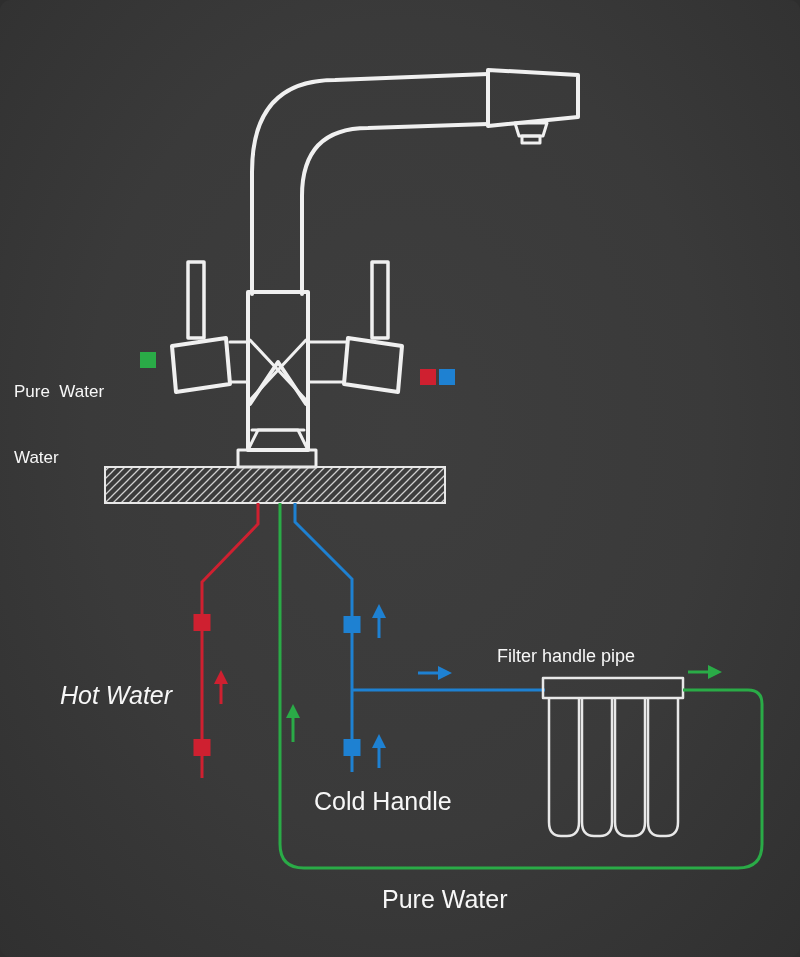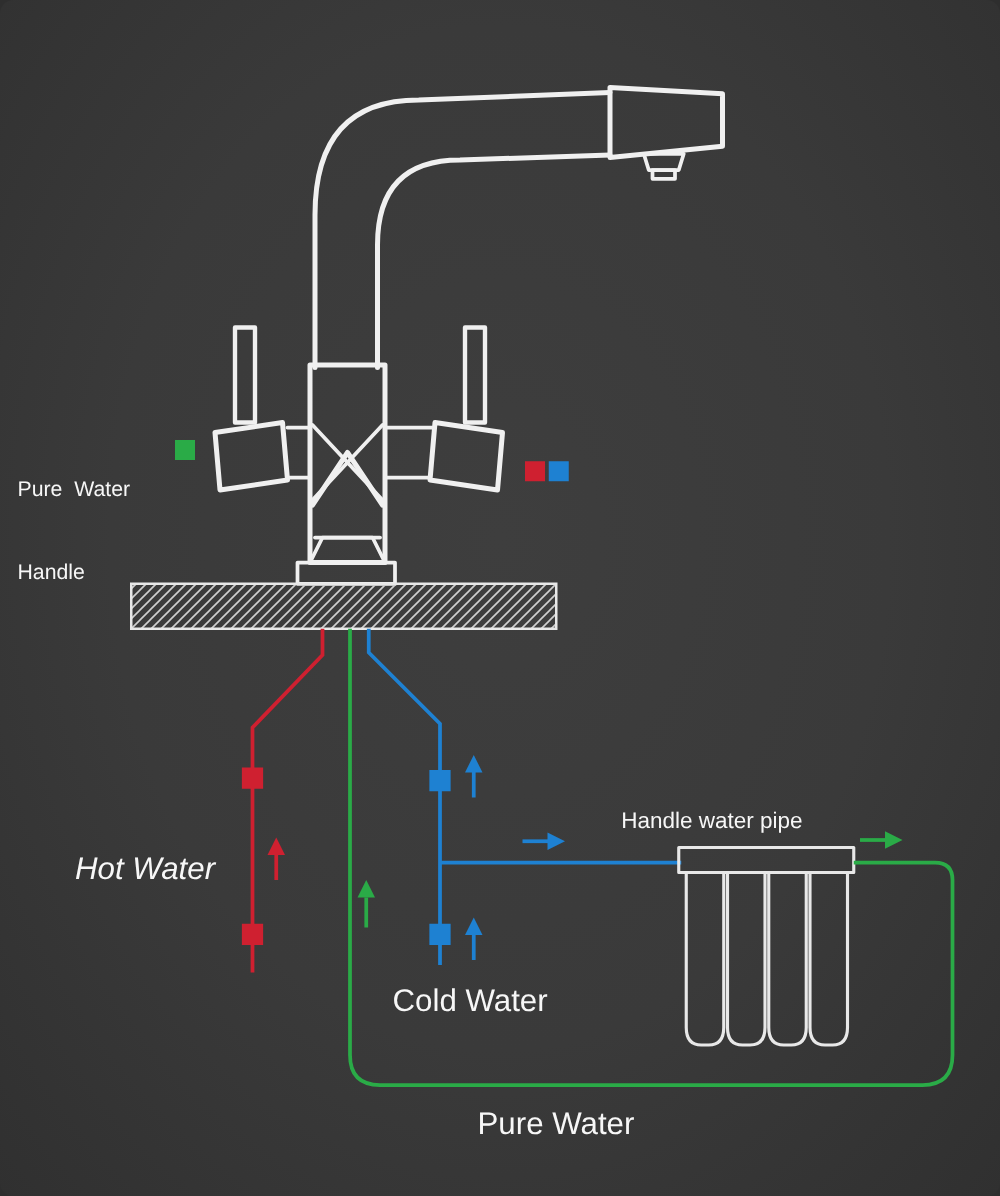--- a/index.html
+++ b/index.html
@@ -119,25 +119,25 @@
       <polygon points="293,704 286,718 300,718" style="fill:var(--pure)"></polygon>
     </g>
 
     <rect x="140" y="352" width="16" height="16" style="fill:var(--pure)"></rect>
     <rect x="420" y="369" width="16" height="16" style="fill:var(--hot)"></rect>
     <rect x="439" y="369" width="16" height="16" style="fill:var(--cold)"></rect>
   </svg>
 
   <div class="label lbl-pure-handle">
     <div>Pure  Water</div>
-    <div>Handle</div>
+    <div>Water</div>
   </div>
 
 
   <div class="label lbl-hot">Hot Water</div>
 
-  <div class="label lbl-cold">Cold Water</div>
+  <div class="label lbl-cold">Cold Handle</div>
 
-  <div class="label lbl-filter">Handle water pipe</div>
+  <div class="label lbl-filter">Filter handle pipe</div>
 
   <div class="label lbl-purewater">Pure Water</div>
 
 </div>
 
 </body></html>

